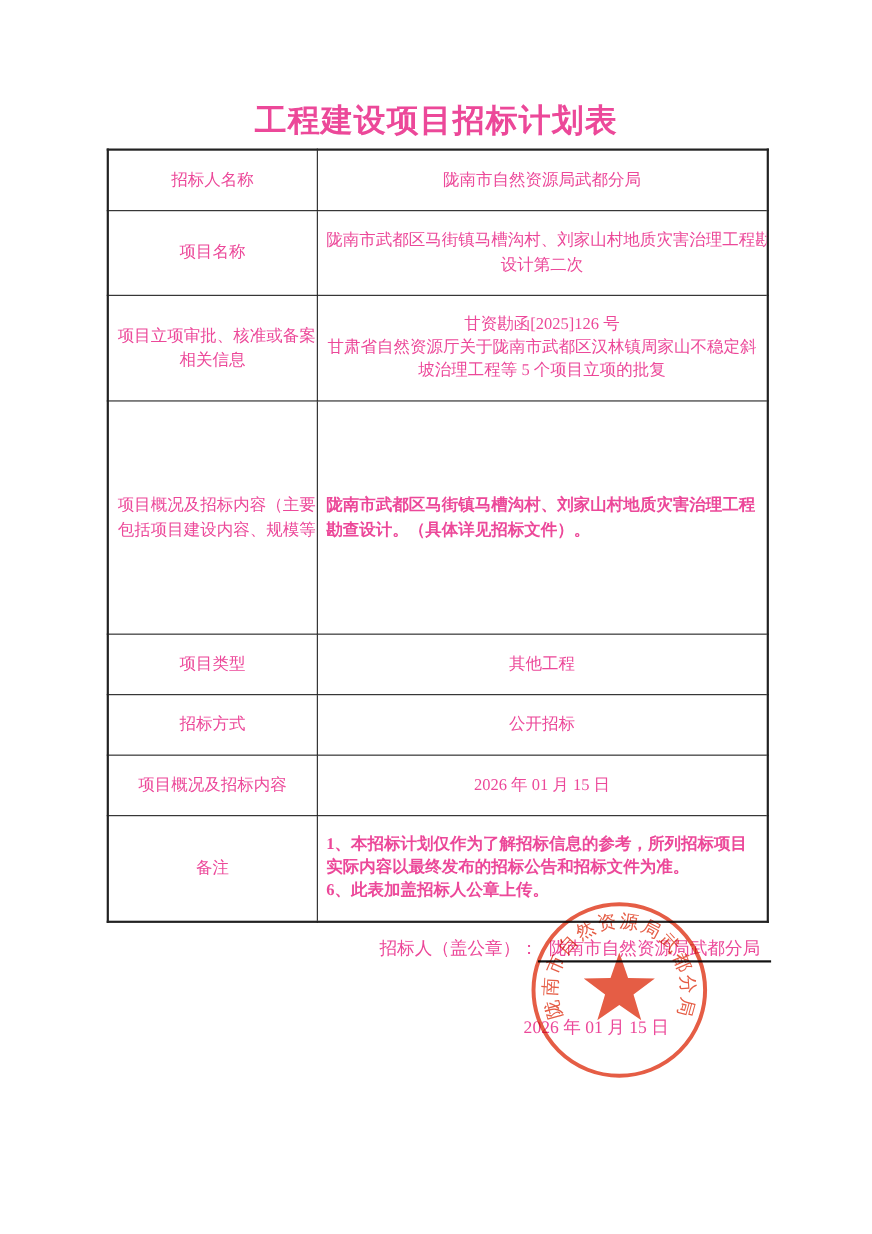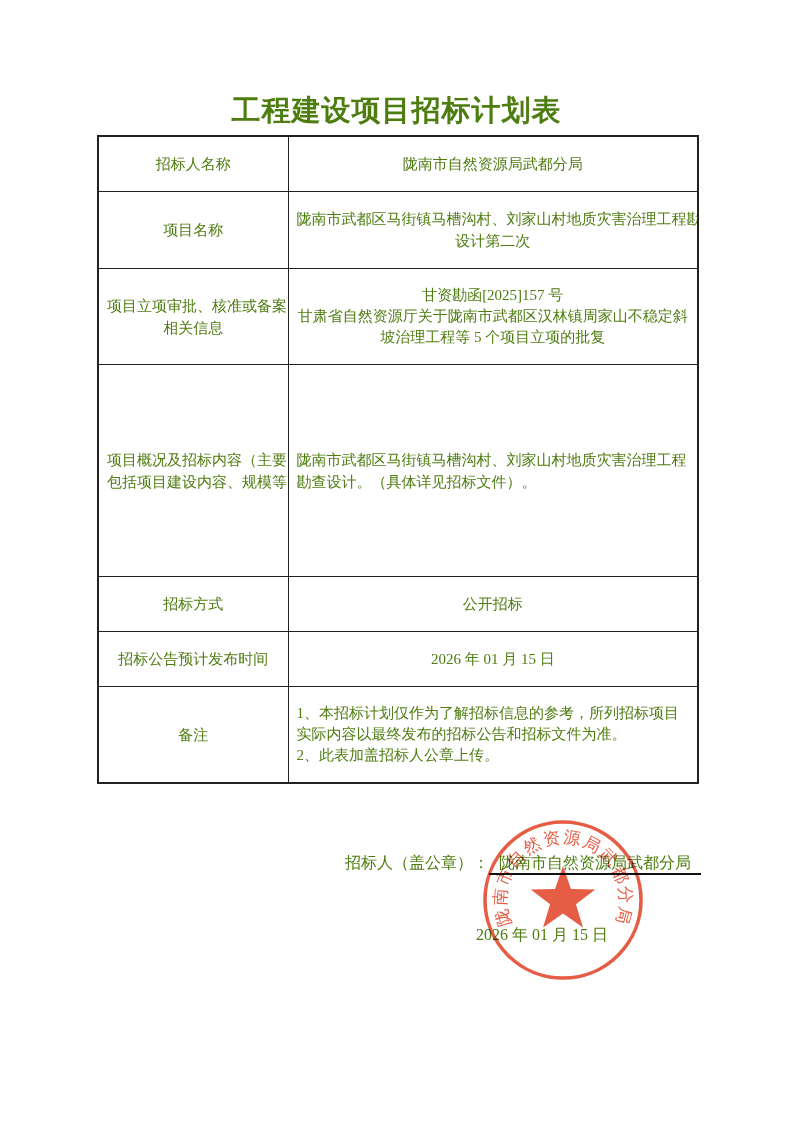--- a/index.html
+++ b/index.html
@@ -3,21 +3,21 @@
 <meta charset="utf-8">
 <style>
   html, body { margin: 0; padding: 0; background: #888; }
   .page {
     position: relative;
     width: 793px;
     height: 1122px;
     margin: 0 auto;
     background: #ffffff;
     font-family: "Liberation Serif", "DejaVu Serif", serif;
-    color: #4d7c0f;
+    color: #ec4899;
     overflow: hidden;
   }
   .doc-title {
     position: absolute;
     top: 92px;
     left: 0;
     width: 100%;
     text-align: center;
     font-size: 29px;
     font-weight: bold;
@@ -38,21 +38,21 @@
   .plan-table col.c-label { width: 190px; }
   .plan-table col.c-value { width: 410px; }
   .plan-table td {
     border: 1.5px solid #222;
     vertical-align: middle;
     padding: 16px 8px;
     overflow: hidden;
   }
   .plan-table td.label { text-align: center; }
   .plan-table td.value { text-align: center; }
-  .plan-table td.value.left { text-align: left; }
+  .plan-table td.value.left { text-align: left; font-weight: bold; }
   .nowrap-line { white-space: nowrap; }
   .r0  { height: 33px; }
   .r1  { height: 47px; }
   .r2  { height: 43px; }
   .r3  { height: 79px; }
   .r4  { height: 212px; }
   .r5  { height: 37px; }
   .r6  { height: 37px; }
   .r7  { height: 36px; }
   .r8  { height: 37px; }
@@ -114,44 +114,48 @@
           <div class="nowrap-line">陇南市武都区马街镇马槽沟村、刘家山村地质灾害治理工程勘查</div>
           <div>设计第二次</div>
         </td>
       </tr>
       <tr class="r3">
         <td class="label">
           <div class="nowrap-line">项目立项审批、核准或备案</div>
           <div>相关信息</div>
         </td>
         <td class="value line-tight">
-          <div class="nowrap-line">甘资勘函[2025]157 号</div>
+          <div class="nowrap-line">甘资勘函[2025]126 号</div>
           <div>甘肃省自然资源厅关于陇南市武都区汉林镇周家山不稳定斜坡治理工程等 5 个项目立项的批复</div>
         </td>
       </tr>
       <tr class="r4">
         <td class="label">
           <div class="nowrap-line">项目概况及招标内容（主要</div>
           <div class="nowrap-line">包括项目建设内容、规模等）</div>
         </td>
         <td class="value left">陇南市武都区马街镇马槽沟村、刘家山村地质灾害治理工程勘查设计。（具体详见招标文件）。</td>
       </tr>
+      <tr class="r5">
+        <td class="label">项目类型</td>
+        <td class="value">其他工程</td>
+      </tr>
       <tr class="r8">
         <td class="label">招标方式</td>
         <td class="value">公开招标</td>
       </tr>
       <tr class="r9">
-        <td class="label">招标公告预计发布时间</td>
+        <td class="label">项目概况及招标内容</td>
         <td class="value">2026 年 01 月 15 日</td>
       </tr>
       <tr class="r11">
         <td class="label">备注</td>
         <td class="value left line-tight">
           <div>1、本招标计划仅作为了解招标信息的参考，所列招标项目实际内容以最终发布的招标公告和招标文件为准。</div>
-          <div>2、此表加盖招标人公章上传。</div>
+          <div>6、此表加盖招标人公章上传。</div>
         </td>
       </tr>
     </tbody>
   </table>
 
   <div class="sig-line">
     <span>招标人（盖公章）：</span><span class="sig-name">陇南市自然资源局武都分局</span>
   </div>
 
   <div class="sig-date">2026 年 01 月 15 日</div>

